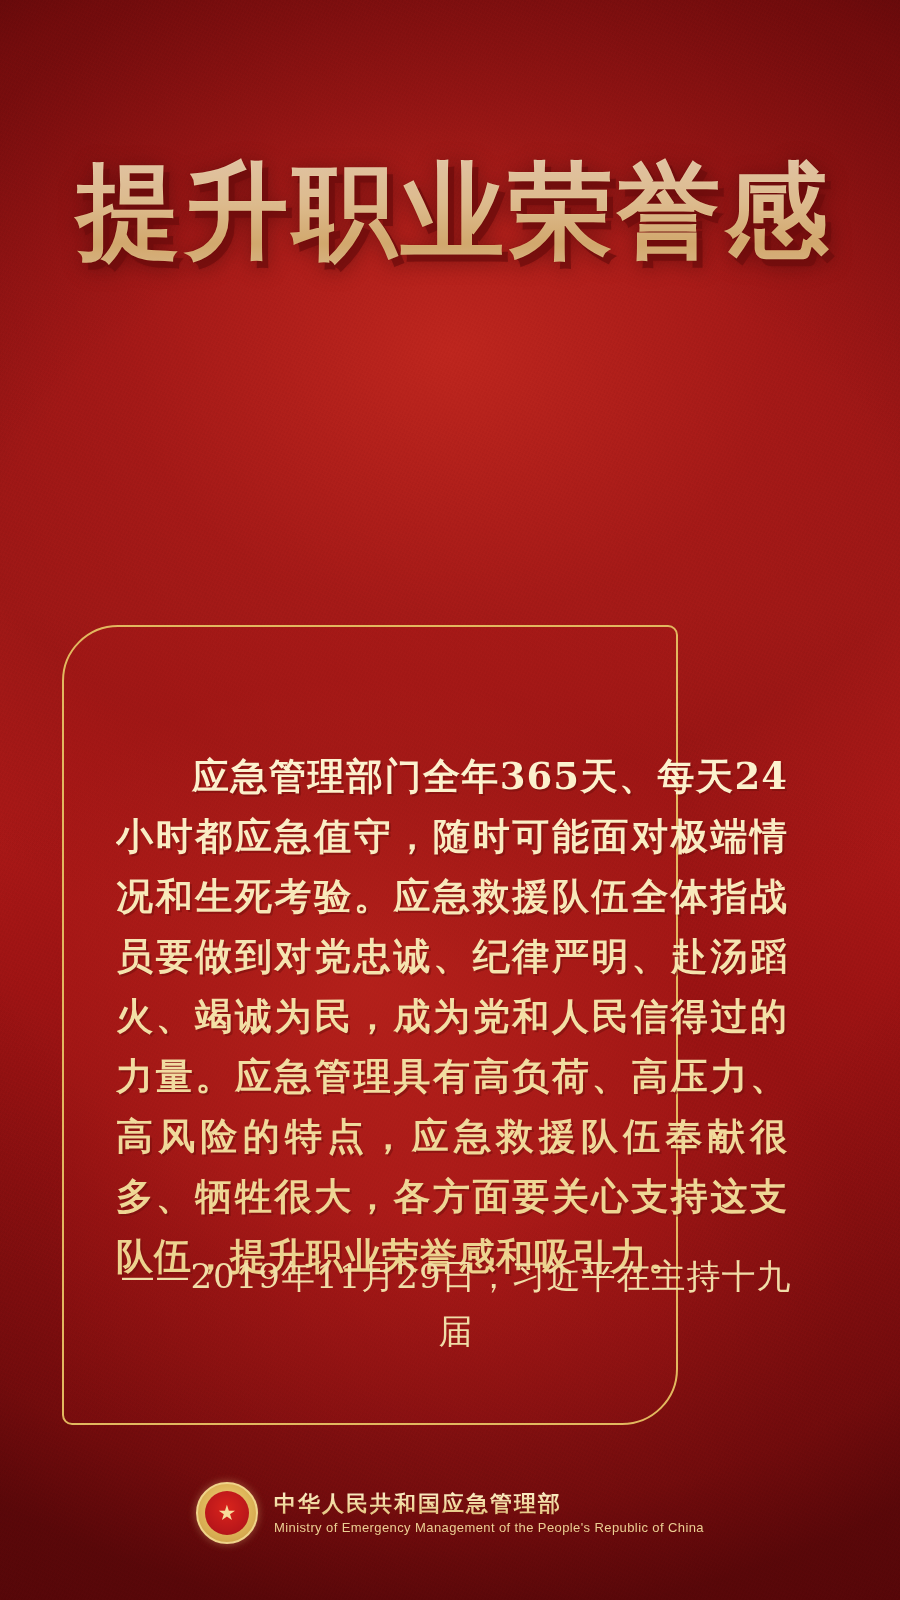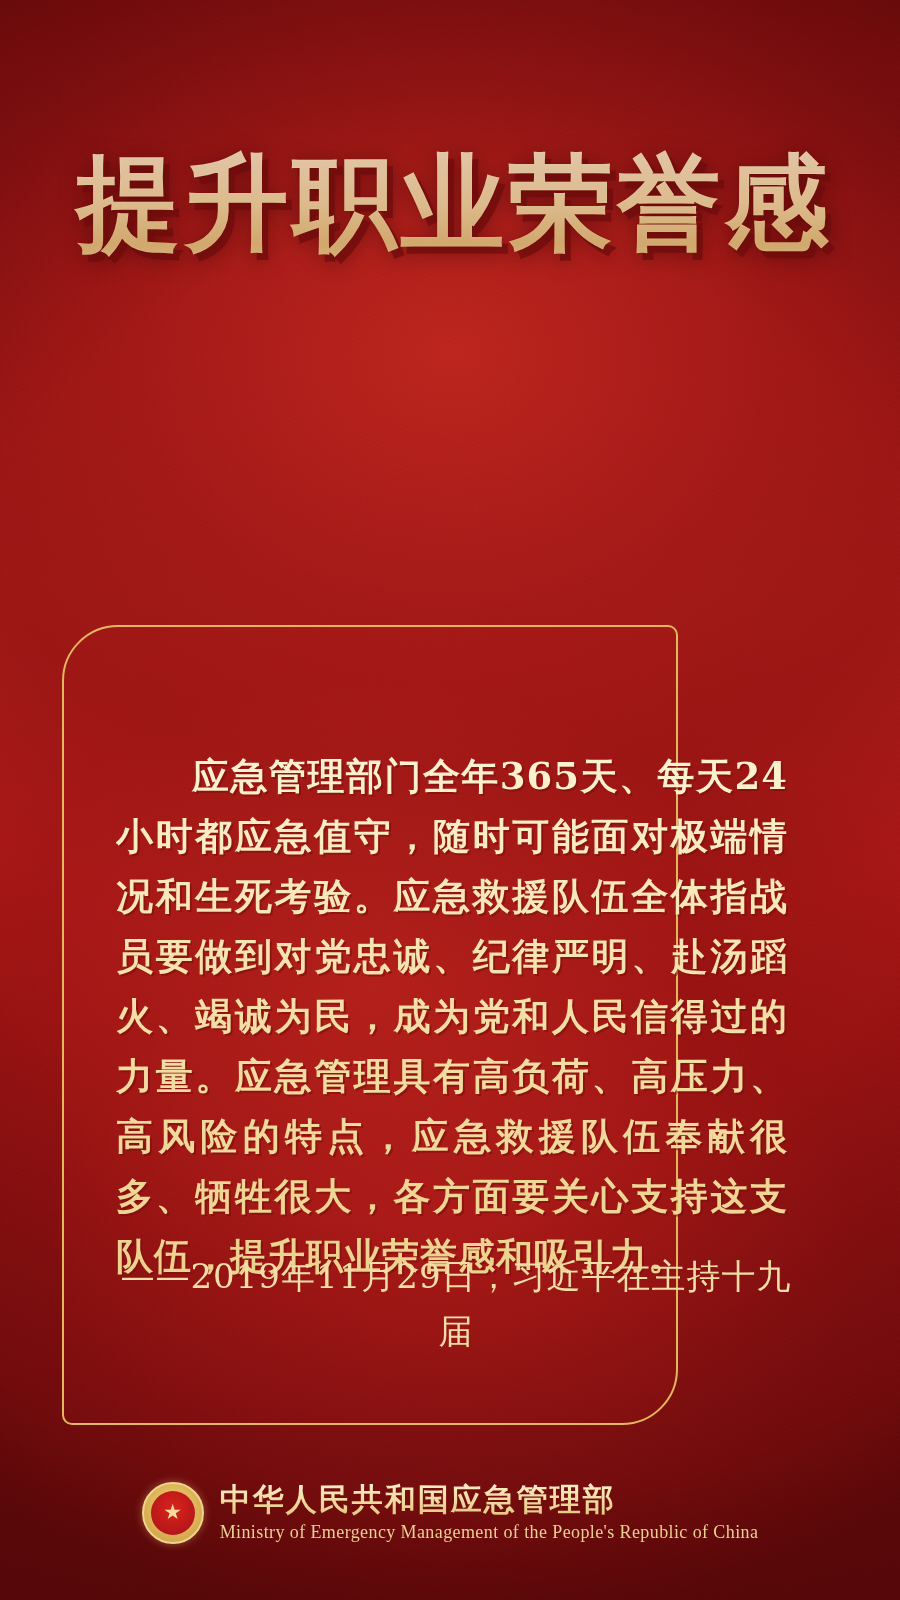--- a/index.html
+++ b/index.html
@@ -48,21 +48,21 @@
   .headline {
     position: absolute;
     top: 140px;
     left: 0;
     width: 900px;
     text-align: center;
     z-index: 4;
   }
   .headline .line {
     display: block;
-    font-family: Liberation Mono, monospace;
+    font-family: Liberation Serif, serif;
     font-weight: bold;
     font-size: 104px;
     line-height: 1.38;
     letter-spacing: 4px;
     color: #f7e7b8;
     background: linear-gradient(180deg, #fdf4d4 0%, #f6e4ad 45%, #e8cd86 72%, #f4e2ae 100%);
     -webkit-background-clip: text;
     background-clip: text;
     -webkit-text-fill-color: transparent;
     text-shadow: 0 0 1px rgba(120,20,10,0.2);
@@ -158,31 +158,31 @@
   }
   .footer-text {
     display: flex;
     flex-direction: column;
     justify-content: center;
     line-height: 1.2;
   }
   .footer-cn {
     font-family: "DejaVu Serif", "Liberation Serif", serif;
     font-weight: bold;
-    font-size: 31px;
+    font-size: 22px;
     letter-spacing: 2px;
     color: #f5e3ae;
     background: linear-gradient(180deg, #fcf0cb 0%, #efd79c 60%, #e2c27f 100%);
     -webkit-background-clip: text;
     background-clip: text;
     -webkit-text-fill-color: transparent;
   }
   .footer-en {
-    font-family: Liberation Serif, serif;
-    font-size: 18px;
+    font-family: Liberation Sans, sans-serif;
+    font-size: 13px;
     letter-spacing: 0.4px;
     color: #eccf93;
     margin-top: 4px;
   }
 </style>
 </head>
 <body>
 
 <div class="poster">
 

